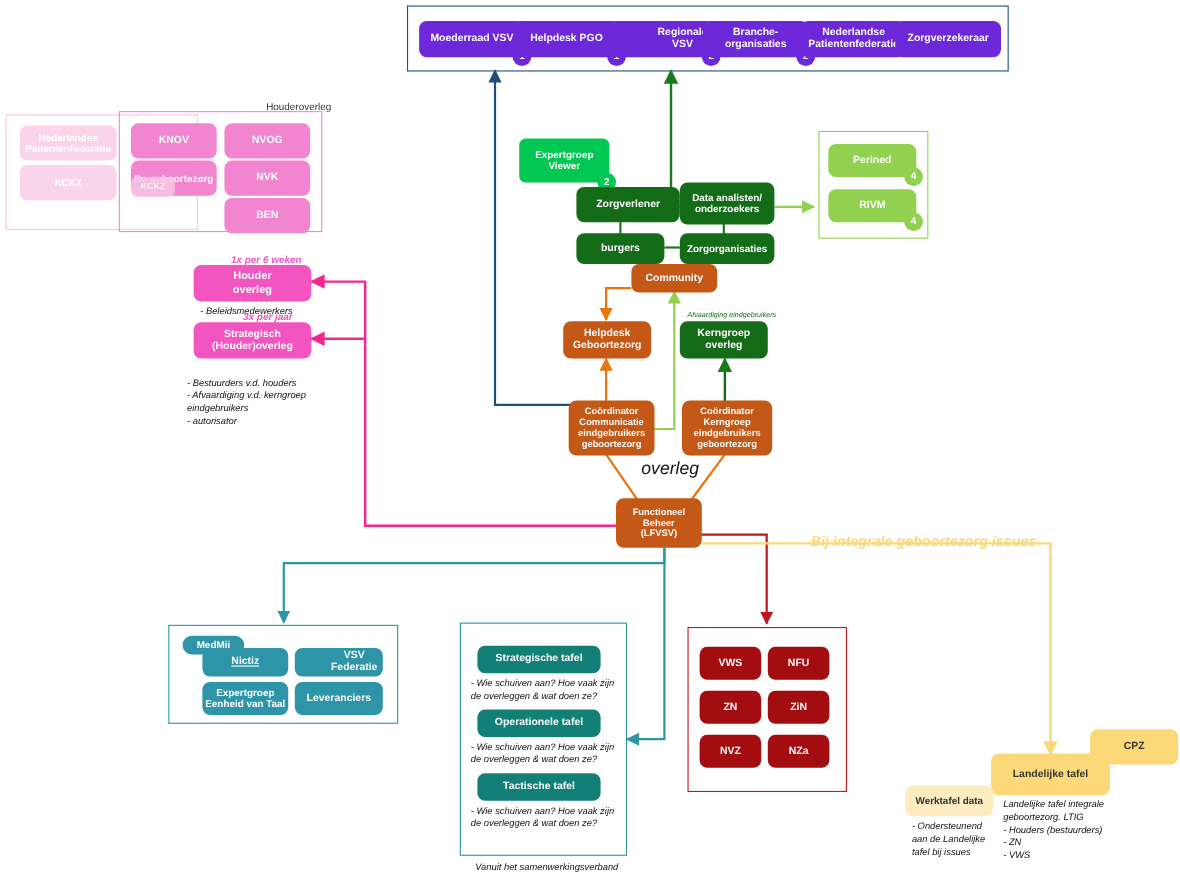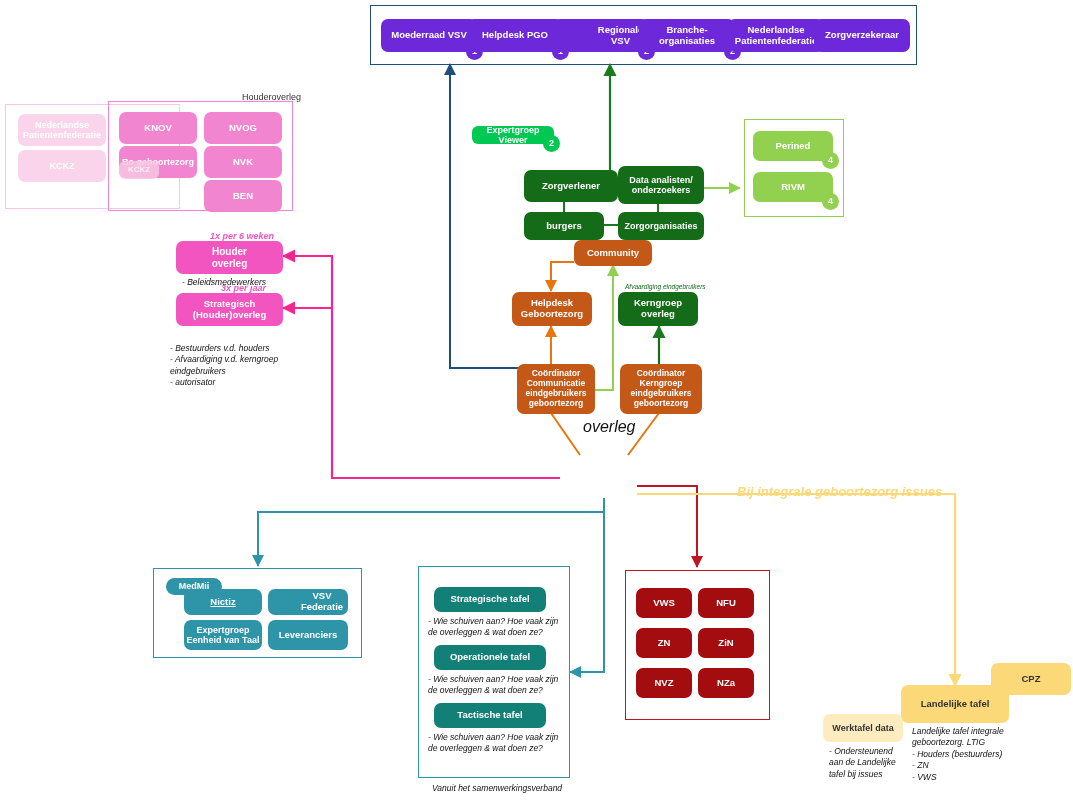--- a/index.html
+++ b/index.html
@@ -239,21 +239,21 @@
 
   <div class="node pinkdk" style="left:176px; top:293px; width:107px; height:33px; font-size:9.5px;">
     <span style="white-space:pre-line;">Strategisch
 (Houder)overleg</span>
   </div>
   <div class="note" style="left:170px; top:343px; width:145px; white-space:pre-line;">- Bestuurders v.d. houders
 - Afvaardiging v.d.  kerngroep
 eindgebruikers
 - autorisator</div>
 
-  <div class="node greenbr" style="left:472px; top:126px; width:82px; height:18px; font-size:9px; border-radius:6px;">
+  <div class="node greenbr" style="left:472px; top:126px; width:82px; height:40px; font-size:9px; border-radius:6px;">
     <span>Expertgroep Viewer</span>
     <span class="badge greenbr">2</span>
   </div>
 
   <div class="node green" style="left:524px; top:170px; width:94px; height:32px; font-size:9.5px;">
     <span>Zorgverlener</span>
   </div>
   <div class="node green" style="left:618px; top:166px; width:86px; height:38px; font-size:9px;">
     <span style="white-space:pre-line;">Data analisten/
 onderzoekers</span>
@@ -298,20 +298,24 @@
   </div>
   <div class="node orange" style="left:620px; top:364px; width:82px; height:50px; font-size:8.5px;">
     <span style="white-space:pre-line;">Coördinator
 Kerngroep
 eindgebruikers
 geboortezorg</span>
   </div>
 
   <div class="lbl" style="left:583px; top:418px; font-size:16px; font-style:italic; color:#111;">overleg</div>
 
+  <div class="node orange" style="left:560px; top:453px; width:78px; height:45px; font-size:8.5px;">
+    <span style="white-space:pre-line;">Functioneel Beheer
+(LFVSV)</span>
+  </div>
 
   <div class="grp" style="left:153px; top:568px; width:209px; height:90px; border:1.5px solid #2E94A8;"></div>
   <div class="node teal" style="left:166px; top:578px; width:56px; height:17px; font-size:9px; border-radius:9px;">
     <span>MedMij</span>
   </div>
   <div class="node teal" style="left:184px; top:589px; width:78px; height:26px; font-size:9.5px;text-decoration:underline;">
     <span>Nictiz</span>
   </div>
   <div class="node teal" style="left:268px; top:589px; width:80px; height:26px; font-size:9.5px;padding-left:28px;">
     <span>VSV Federatie</span>

